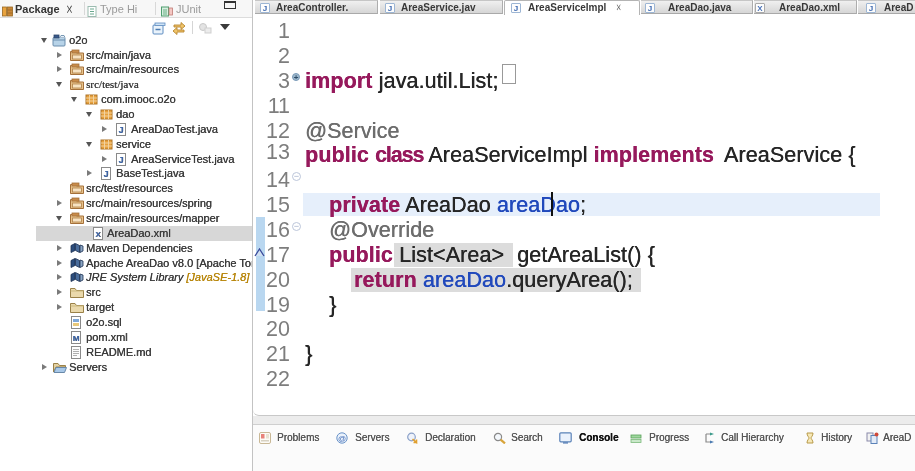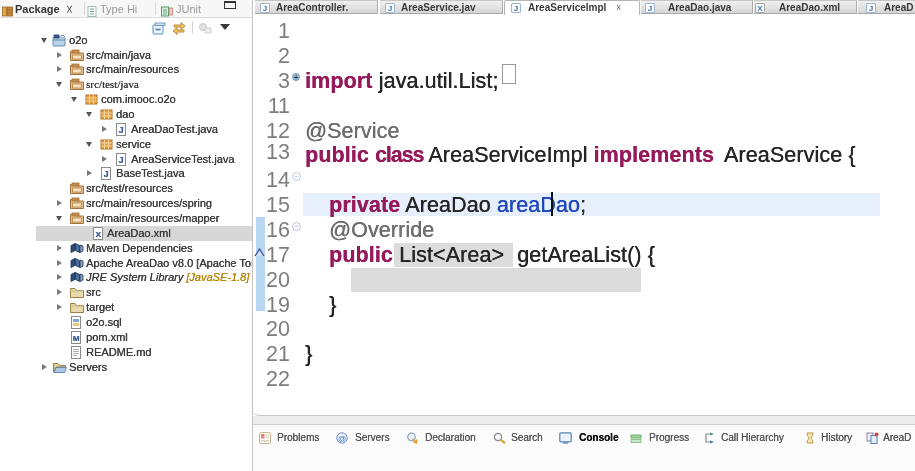--- a/index.html
+++ b/index.html
@@ -374,20 +374,21 @@
       </div>
     <div id="code" style="position:absolute;left:0;top:-1.5px;width:662px;height:401px">
         <div class="occ" style="left:141px;top:229.8px;width:119px"></div>
 <div class="occ" style="left:98px;top:254.7px;width:290px"></div>
 <div class="cl" style="left:52px;top:55.3px"><span class="kw">import</span> java.util.List;</div>
 <div class="cl" style="left:52px;top:105.0px"><span class="ann">@Service</span></div>
 <div class="cl" style="left:52px;top:129.9px"><span class="kw">public</span> <span class="kw" style="letter-spacing:-1.1px">class</span> AreaServiceImpl <span class="kw">implements</span><span style="margin-left:5px"> AreaService {</span></div>
 <div class="cl" style="left:76px;top:204.5px"><span class="ann">@Override</span></div>
 <div class="cl" style="left:76px;top:179.6px"><span class="kw">private</span> AreaDao <span class="fld">areaDao</span>;</div>
 <div class="cl" style="left:76px;top:229.3px"><span class="kw">public</span> List&lt;Area&gt;<span style="margin-left:7px"> getAreaList() {</span></div>
+<div class="cl" style="left:101px;top:254.2px"><span class="kw">return</span> <span class="fld">areaDao</span>.queryArea();</div>
 <div class="cl" style="left:76px;top:279.1px">}</div>
 <div class="cl" style="left:52px;top:328.8px">}</div>
       </div>
     <div id="impbox"></div>
     <div id="cursor"></div>
   </div>
 
   <div id="sash"></div>
   <div id="console">
     <div id="ctabs">

